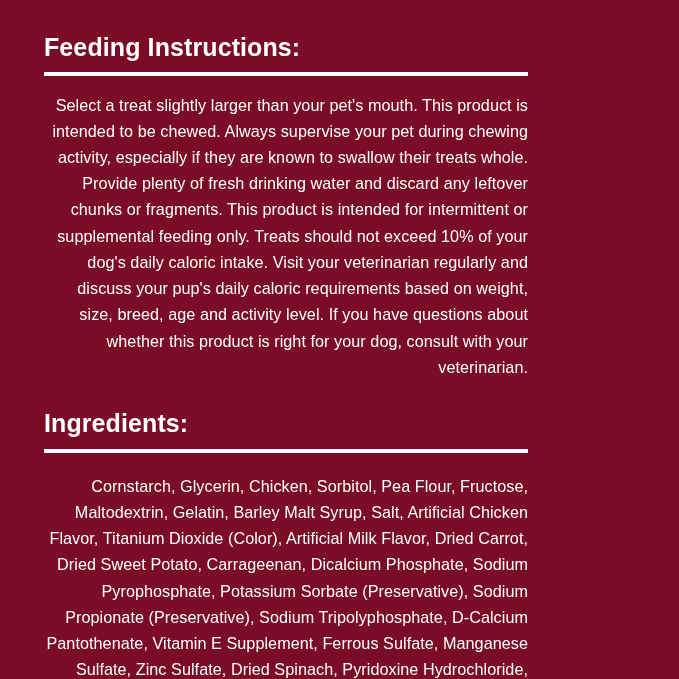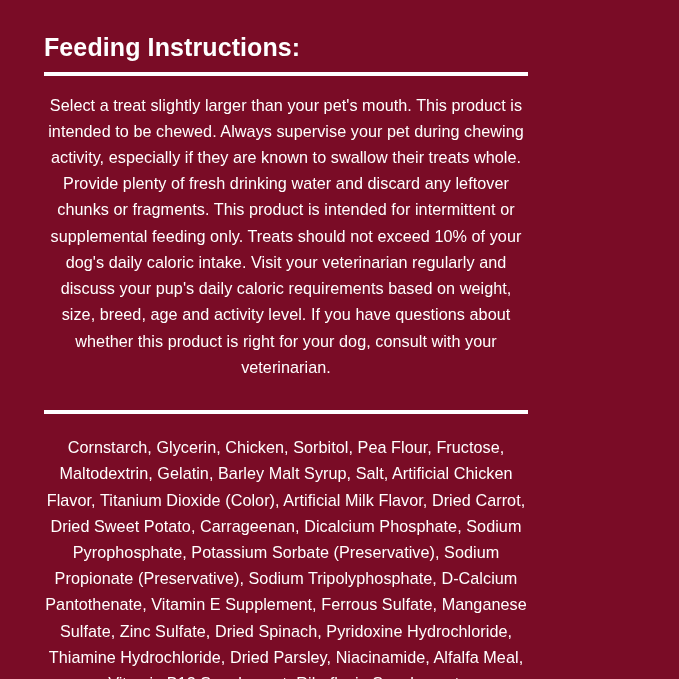--- a/index.html
+++ b/index.html
@@ -34,21 +34,21 @@
     background: #ffffff;
     width: 100%;
     margin: 0 0 16px 0;
   }
   .body-text {
     color: #ffffff;
     font-size: 16.2px;
     line-height: 1.62;
     margin: 0;
     letter-spacing: 0.05px;
-    text-align: center;
+    text-align: right;
   }
   .section-feeding {
     margin-bottom: 30px;
   }
   .section-ingredients .rule {
     margin-bottom: 20px;
   }
   .section-ingredients .section-title {
     margin-bottom: 11px;
   }
@@ -58,17 +58,18 @@
 
 <div class="page">
 
   <div class="section-feeding">
     <h2 class="section-title">Feeding Instructions:</h2>
     <div class="rule"></div>
     <p class="body-text">Select a treat slightly larger than your pet's mouth. This product is intended to be chewed. Always supervise your pet during chewing activity, especially if they are known to swallow their treats whole. Provide plenty of fresh drinking water and discard any leftover chunks or fragments. This product is intended for intermittent or supplemental feeding only. Treats should not exceed 10% of your dog's daily caloric intake. Visit your veterinarian regularly and discuss your pup's daily caloric requirements based on weight, size, breed, age and activity level. If you have questions about whether this product is right for your dog, consult with your veterinarian.</p>
   </div>
 
   <div class="section-ingredients">
+    <h2 class="section-title">Ingredients:</h2>
     <div class="rule"></div>
     <p class="body-text">Cornstarch, Glycerin, Chicken, Sorbitol, Pea Flour, Fructose, Maltodextrin, Gelatin, Barley Malt Syrup, Salt, Artificial Chicken Flavor, Titanium Dioxide (Color), Artificial Milk Flavor, Dried Carrot, Dried Sweet Potato, Carrageenan, Dicalcium Phosphate, Sodium Pyrophosphate, Potassium Sorbate (Preservative), Sodium Propionate (Preservative), Sodium Tripolyphosphate, D-Calcium Pantothenate, Vitamin E Supplement, Ferrous Sulfate, Manganese Sulfate, Zinc Sulfate, Dried Spinach, Pyridoxine Hydrochloride, Thiamine Hydrochloride, Dried Parsley, Niacinamide, Alfalfa Meal, Vitamin B12 Supplement, Riboflavin Supplement.</p>
   </div>
 
 </div>
 
 </body></html>

